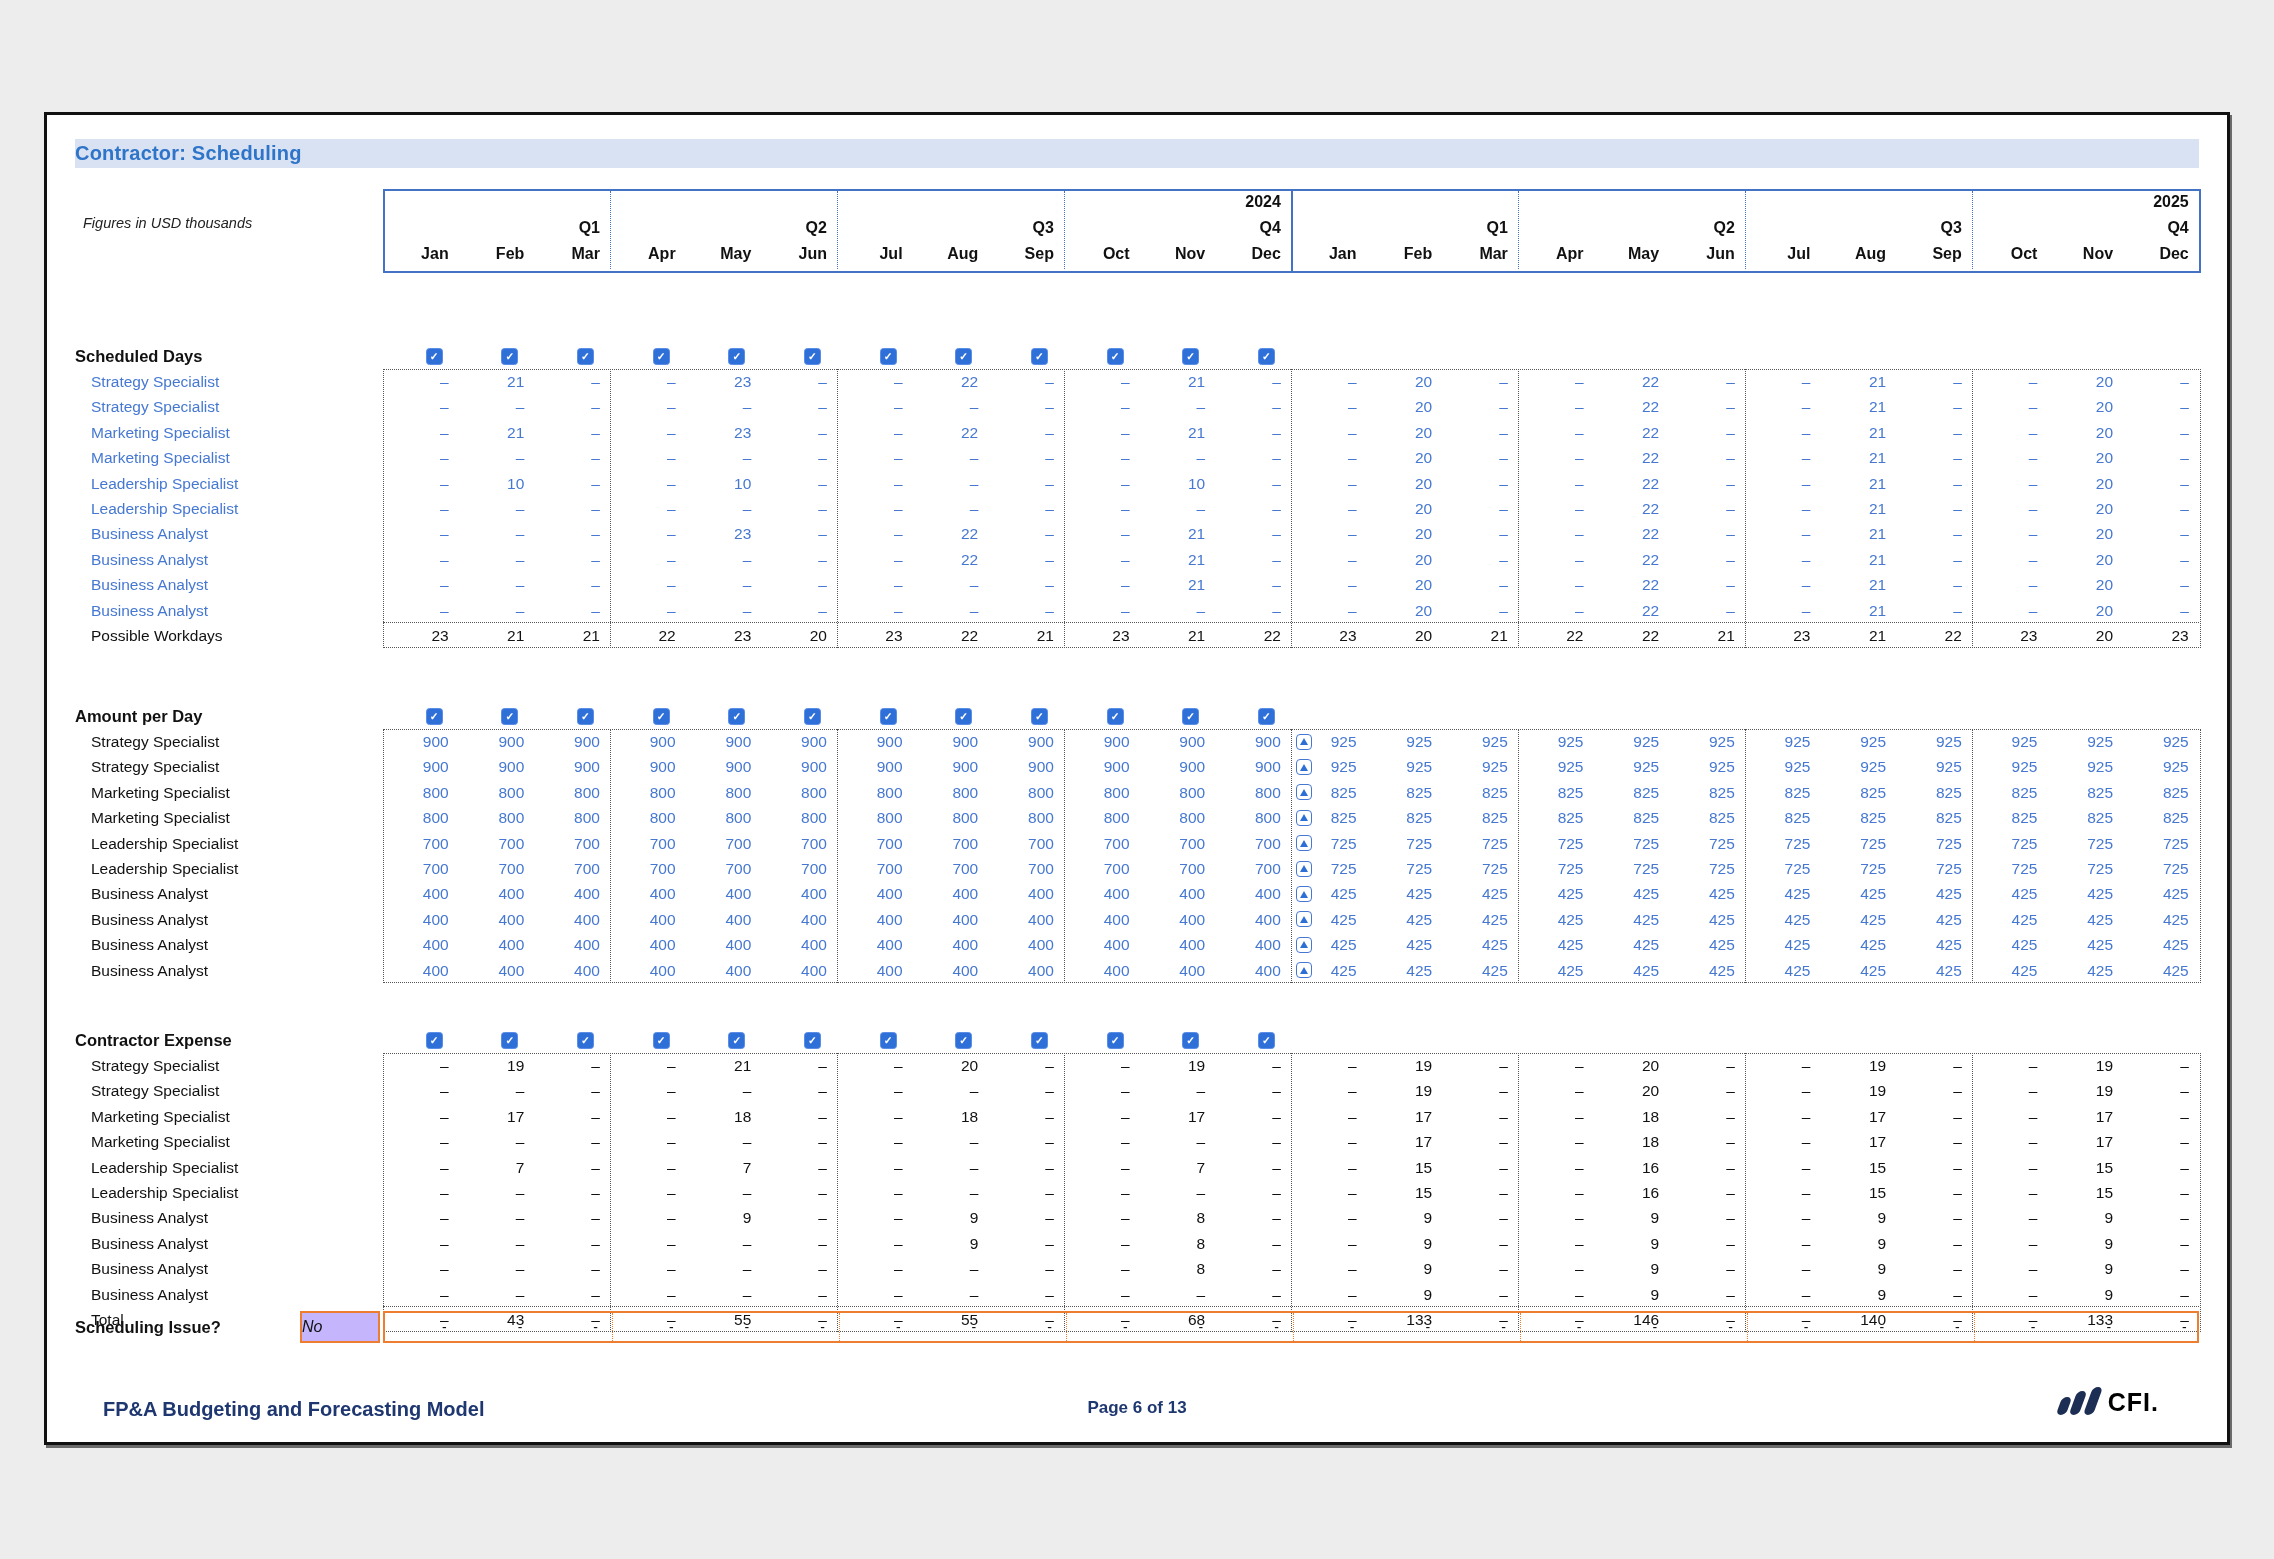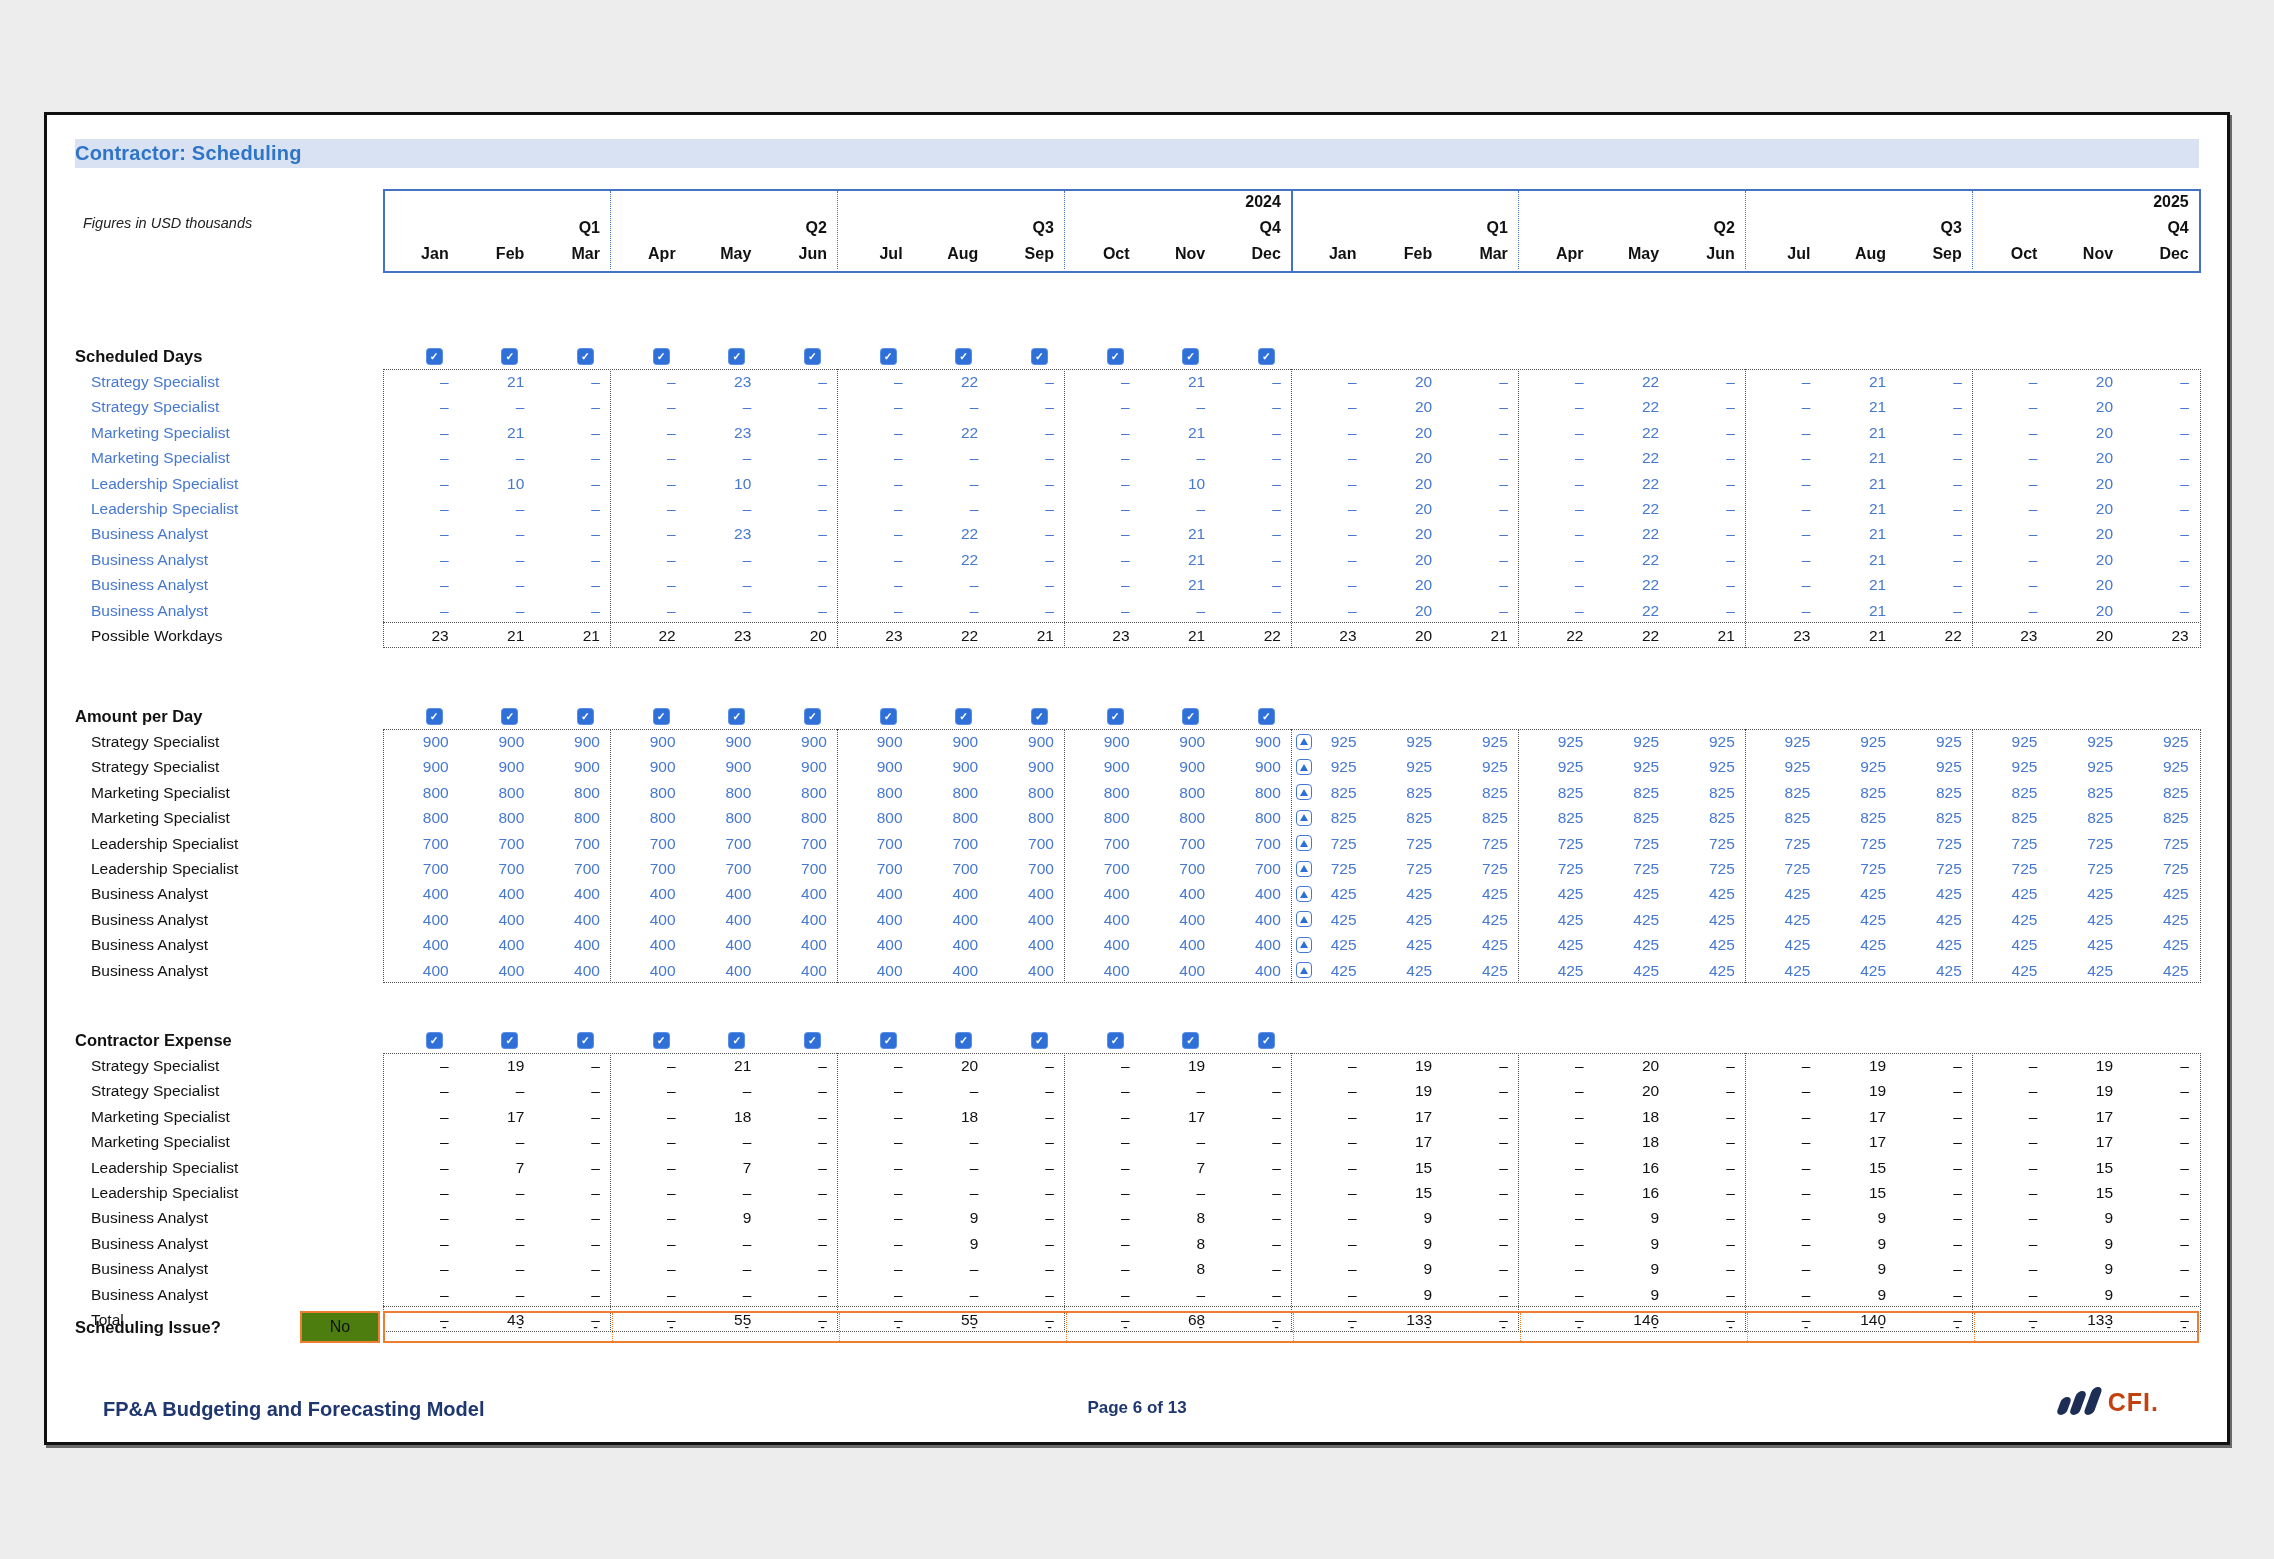--- a/index.html
+++ b/index.html
@@ -52,34 +52,34 @@
     width:14px;height:14px;border:1.5px solid #4678d2;border-radius:4px;
     display:flex;align-items:center;justify-content:center;background:#fff;
   }
   .spin i{display:block;width:0;height:0;border-left:4.5px solid transparent;
     border-right:4.5px solid transparent;border-bottom:7px solid #2e6fd6;}
 
   
   #issue{position:absolute;left:0;top:1196px;width:2124px;height:32px;}
   .ilabel{font-weight:bold;font-size:16.5px;color:#111;position:relative;height:32px;line-height:32px;}
   .no-box{position:absolute;left:225px;top:0;width:76px;height:28px;border:2px solid #ed7d31;
-    background:#4d7c0f;text-align:center;line-height:28px;font-size:16px;font-weight:normal;color:#111;}
+    background:#c4b5fd;line-height:28px;font-size:16px;font-weight:normal;color:#111;font-style:italic;}
   .icells{position:relative;border:2px solid #ed7d31;height:28px;}
   .icell{text-align:right;padding-right:14px;font-size:14px;color:#111;line-height:28px;}
 
   
   .foot-left{position:absolute;left:28px;top:1283px;font-weight:bold;font-size:20px;color:#1f3770;}
   .foot-center{position:absolute;left:0;top:1283px;width:100%;text-align:center;font-weight:bold;font-size:17px;color:#1f3770;}
   .logo{position:absolute;right:40px;top:1272px;display:flex;align-items:flex-end;}
   .logo .bar{display:inline-block;width:10px;border-radius:5px;background:#1d2e55;
     transform:skewX(-20deg);margin-right:4.5px;}
   .logo .b1{height:18px;}
   .logo .b2{height:24px;}
   .logo .b3{height:28px;margin-right:10px;}
-  .logo .txt{font-weight:bold;font-size:25px;color:#c2410c;letter-spacing:1px;line-height:26px;}
+  .logo .txt{font-weight:bold;font-size:25px;color:#000000;letter-spacing:1px;line-height:26px;}
 </style>
 </head>
 <body>
 
 <div class="page">
   <div class="sheet">
 
     <div class="band">
       <span class="t">Contractor: Scheduling</span>
     </div>

